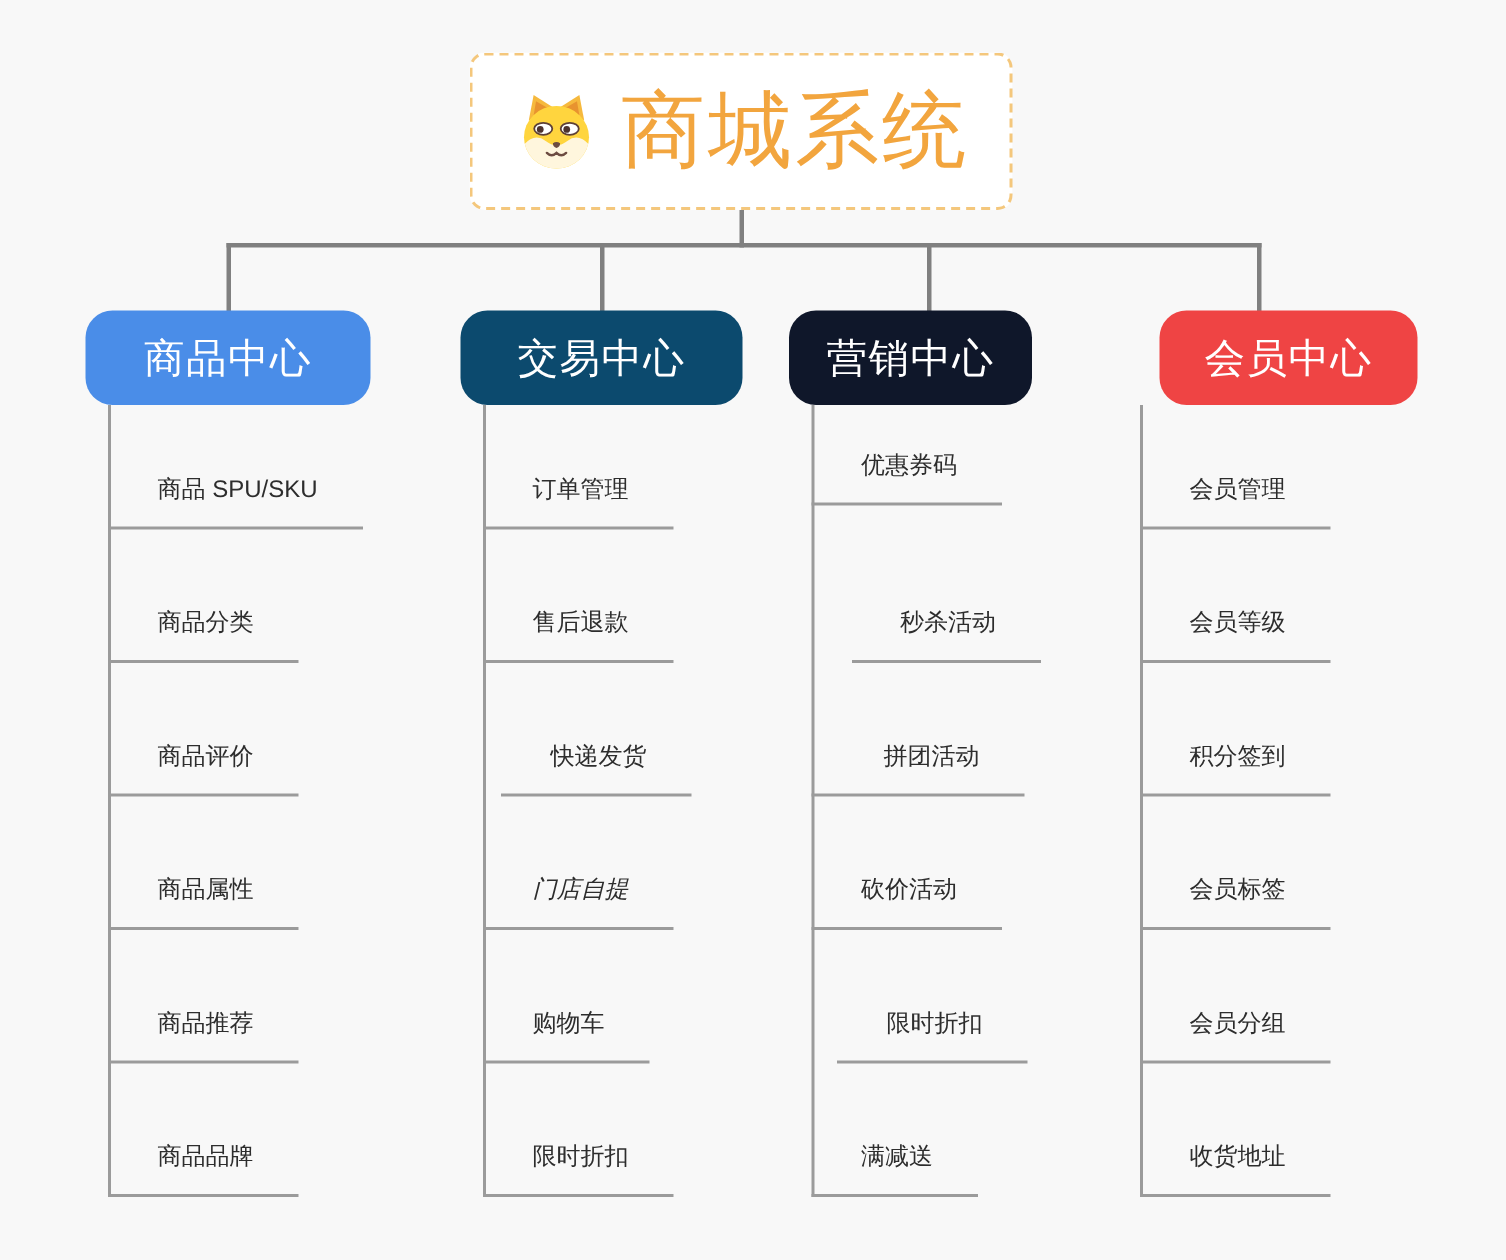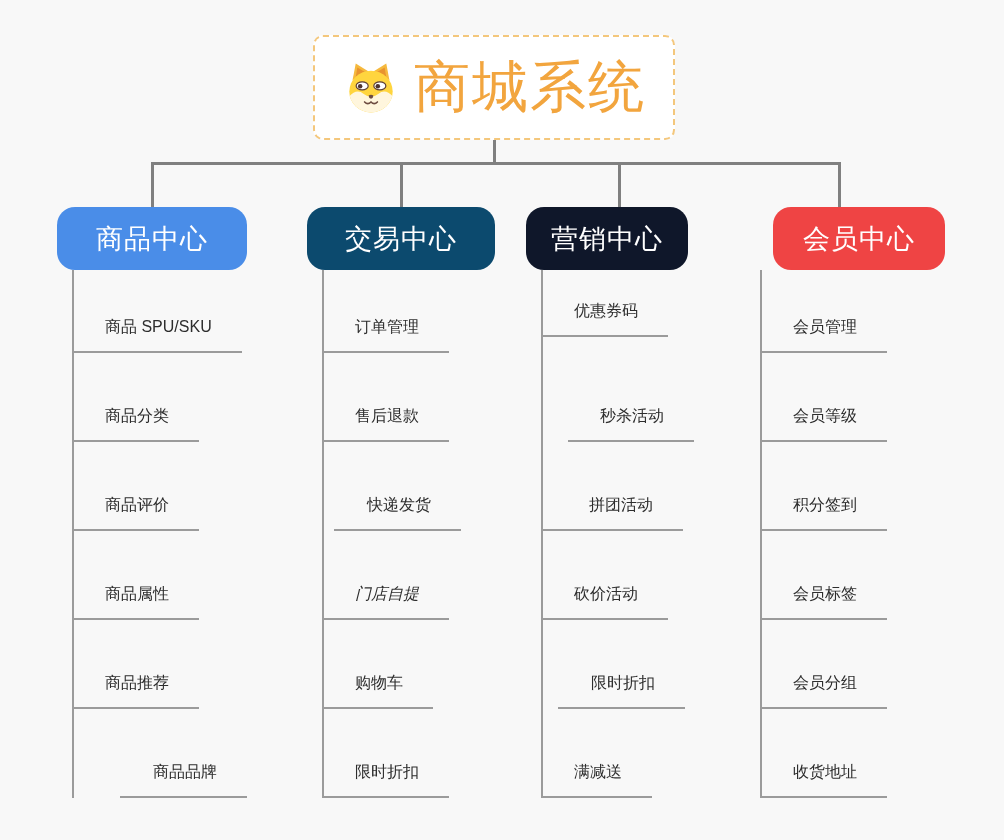--- a/index.html
+++ b/index.html
@@ -67,21 +67,21 @@
     <div class="connector" style="left: 837.5px; top: 162px; width: 3px; height: 46px;"></div>
     <div class="branch-header" style="left: 57px; width: 190px; background: rgb(74, 141, 232);">
       <span>商品中心</span>
     </div>
     <div class="branch-vline" style="left: 72px; top: 270px; width: 2px; height: 528px;"></div>
     <div class="leaf" style="left: 72px; top: 312px;">商品 SPU/SKU</div>
     <div class="leaf" style="left: 72px; top: 401px;">商品分类</div>
     <div class="leaf" style="left: 72px; top: 490px;">商品评价</div>
     <div class="leaf" style="left: 72px; top: 579px;">商品属性</div>
     <div class="leaf" style="left: 72px; top: 668px;">商品推荐</div>
-    <div class="leaf" style="left: 72px; top: 757px; margin-left: 48px;">商品品牌</div>
+    <div class="leaf" style="left: 72px; top: 757px;">商品品牌</div>
     <div class="branch-header" style="left: 307px; width: 188px; background: #0c4a6e;">
       <span>交易中心</span>
     </div>
     <div class="branch-vline" style="left: 322px; top: 270px; width: 2px; height: 528px;"></div>
     <div class="leaf" style="left: 322px; top: 312px; text-align: right;">订单管理</div>
     <div class="leaf" style="left: 322px; top: 401px;">售后退款</div>
     <div class="leaf" style="left: 322px; top: 490px; margin-left: 12px;">快递发货</div>
     <div class="leaf" style="left: 322px; top: 579px; font-style: italic;">门店自提</div>
     <div class="leaf" style="left: 322px; top: 668px;">购物车</div>
     <div class="leaf" style="left: 322px; top: 757px;">限时折扣</div>

